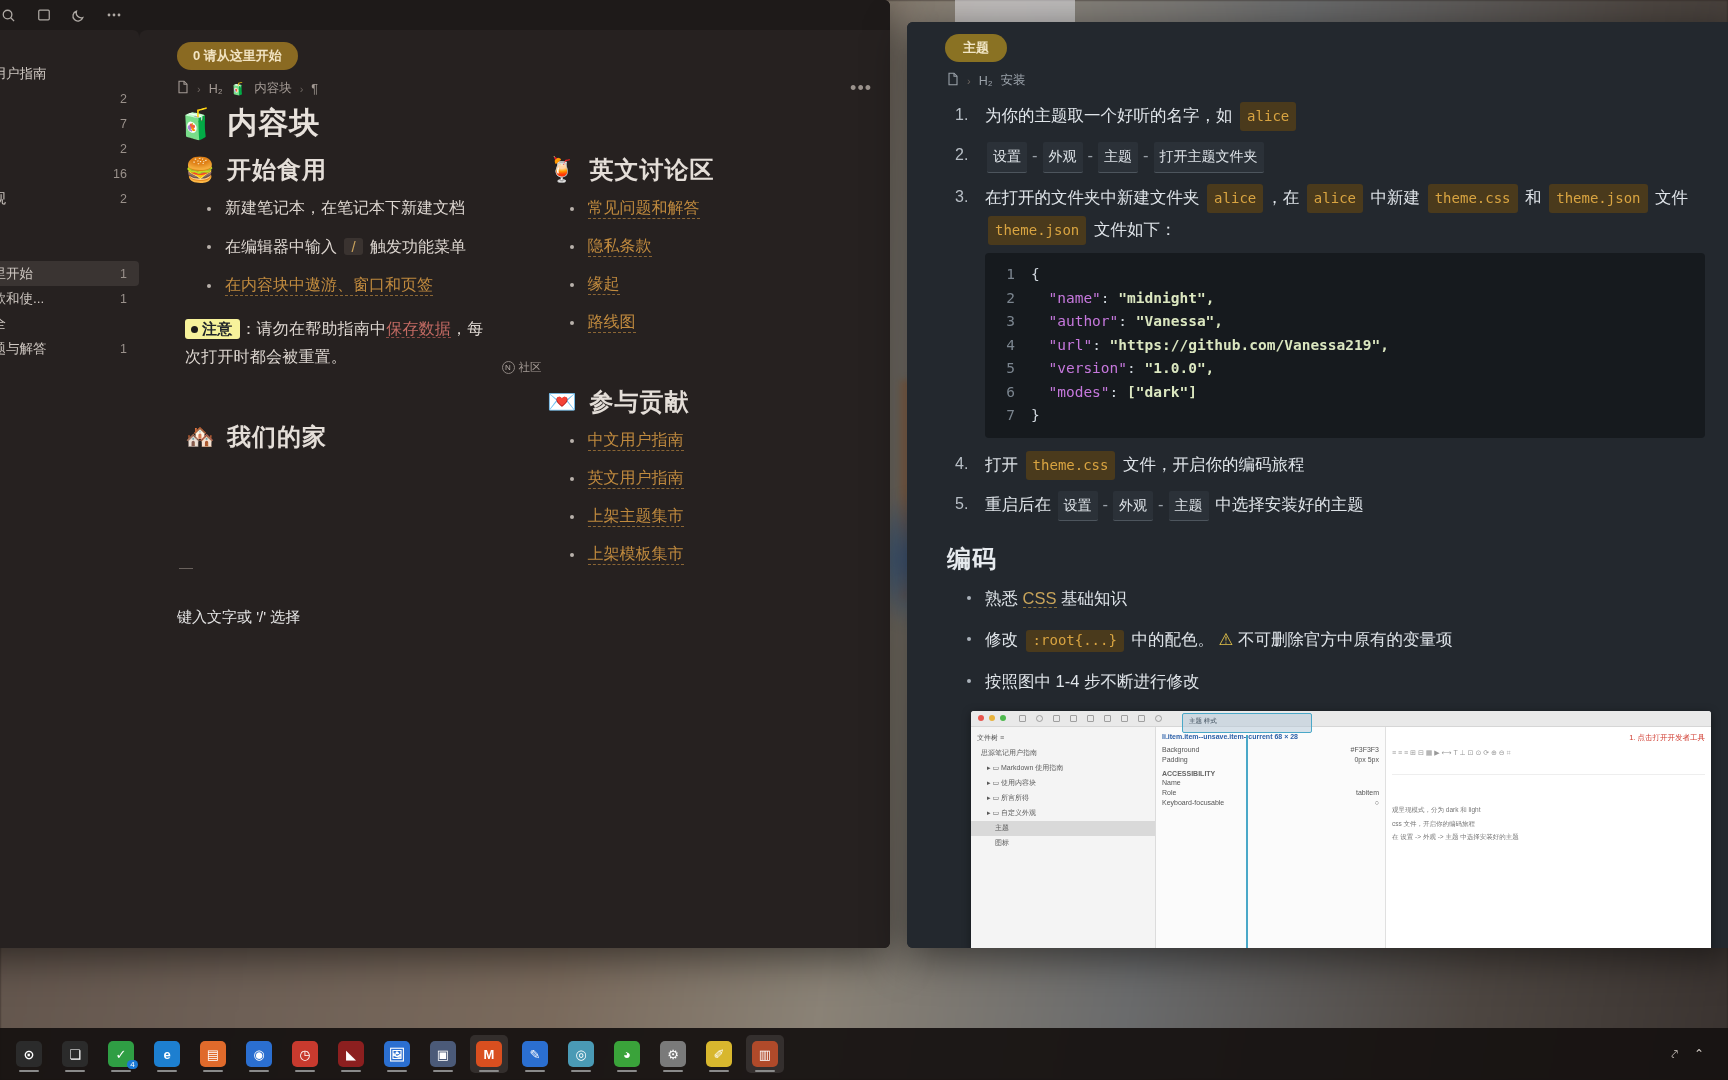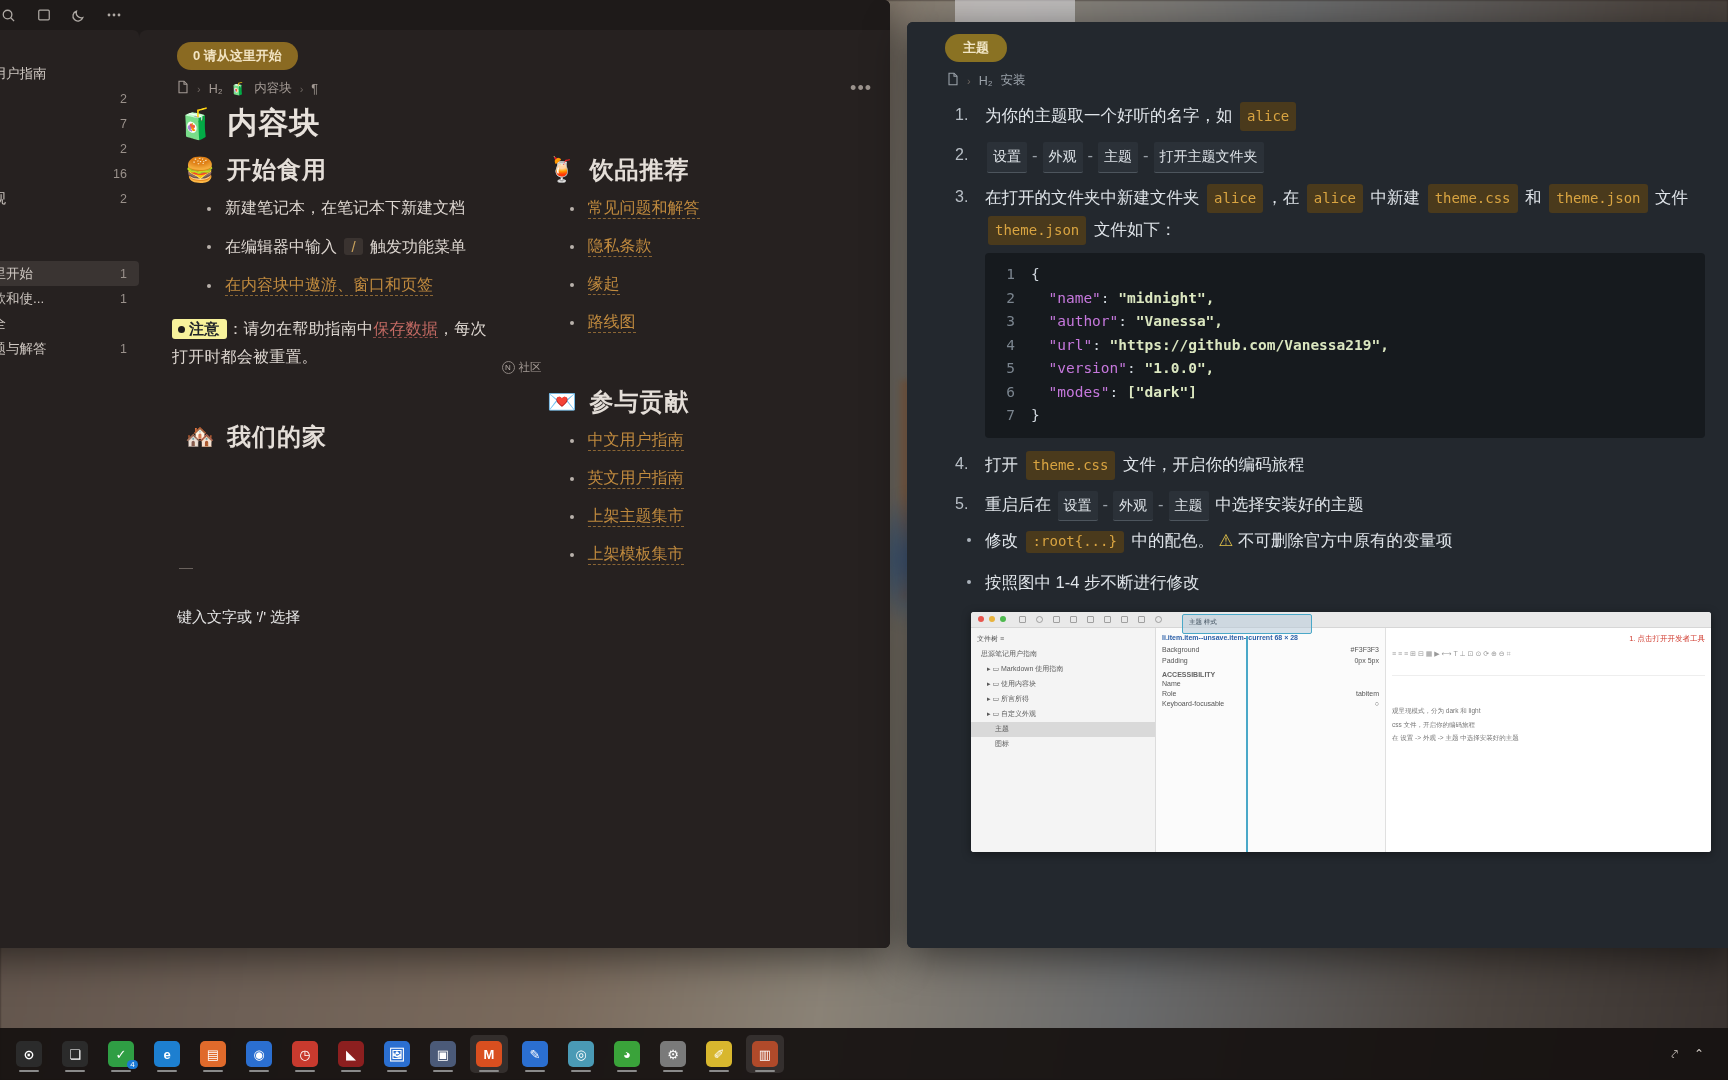--- a/index.html
+++ b/index.html
@@ -114,21 +114,21 @@
     color: #c08a3e; text-decoration: none;
     border-bottom: 1px dashed #8a6534; padding-bottom: 2px; cursor: pointer;
   }
   .kbd-slash {
     display: inline-block; background: #3a3330; color: #c9a25c;
     border-radius: 3px; padding: 1px 7px; margin: 0 3px; font-size: 15px;
   }
 
   .note-para {
     font-size: 16px; line-height: 1.75; color: #ddd6d0;
-    margin: 4px 0 0 5px; letter-spacing: .2px;
+    margin: 4px 0 0 18px; letter-spacing: .2px;
   }
   .mark-note {
     background: #f7f29b; color: #20242a; border-radius: 3px;
     padding: 1px 8px 2px 6px; font-weight: bold; font-size: 15px;
   }
   .mark-note .dot { display: inline-block; width: 7px; height: 7px; border-radius: 50%;
                     background: #1d1c1a; margin-right: 4px; vertical-align: 1px; }
   .red-link { color: #c36a63; text-decoration: none; border-bottom: 1px dashed #8c4b46; }
 
   .n-badge {
@@ -384,21 +384,21 @@
               <span class="h2txt">我们的家</span>
             </div>
             <div style="position:relative">
               <span class="left-gutter-dash" style="top:92px">—</span>
             </div>
           </div>
 
           <div class="col">
             <div class="h2row">
               <span class="emo">🍹</span>
-              <span class="h2txt">饮品推荐</span>
+              <span class="h2txt">英文讨论区</span>
             </div>
             <ul class="bul" id="drinkList">
                 <li class="lnk"><a class="lnk-a">常见问题和解答</a></li>
                 <li class="lnk"><a class="lnk-a">隐私条款</a></li>
                 <li class="lnk"><a class="lnk-a">缘起</a></li>
                 <li class="lnk"><a class="lnk-a">路线图</a></li>
               </ul>
 
             <div style="position:relative;height:34px">
               <div class="n-badge" style="left:-28px;top:8px">
@@ -473,21 +473,23 @@
               </div>
               <div class="cl">
                 <span class="ln">7</span>
                 <span class="ct">}</span>
               </div>
             </div></li>
           <li><span>打开 </span><span class="code-inline">theme.css</span><span> 文件，开启你的编码旅程</span></li>
           <li><span>重启后在 </span><span class="kbd-b">设置</span><span class="dash-b">-</span><span class="kbd-b">外观</span><span class="dash-b">-</span><span class="kbd-b">主题</span><span> 中选择安装好的主题</span></li>
         </ol>
 
+      <div class="h2B2">编码</div>
       <ul class="bulB" id="codingList">
+          <li><span>熟悉 </span><a class="lnk-b">CSS</a><span> 基础知识</span></li>
           <li><span>修改 </span><span class="code-inline">:root{...}</span><span> 中的配色。 </span><span style="color: rgb(227, 195, 74);">⚠</span><span> 不可删除官方中原有的变量项</span></li>
           <li><span>按照图中 1-4 步不断进行修改</span></li>
         </ul>
 
       <div class="shot">
         <div class="shot-bar">
           <span class="sdot" style="background:#e8554d"></span>
           <span class="sdot" style="background:#e8b33c"></span>
           <span class="sdot" style="background:#4eb94e"></span>
           <span class="shot-icons">

